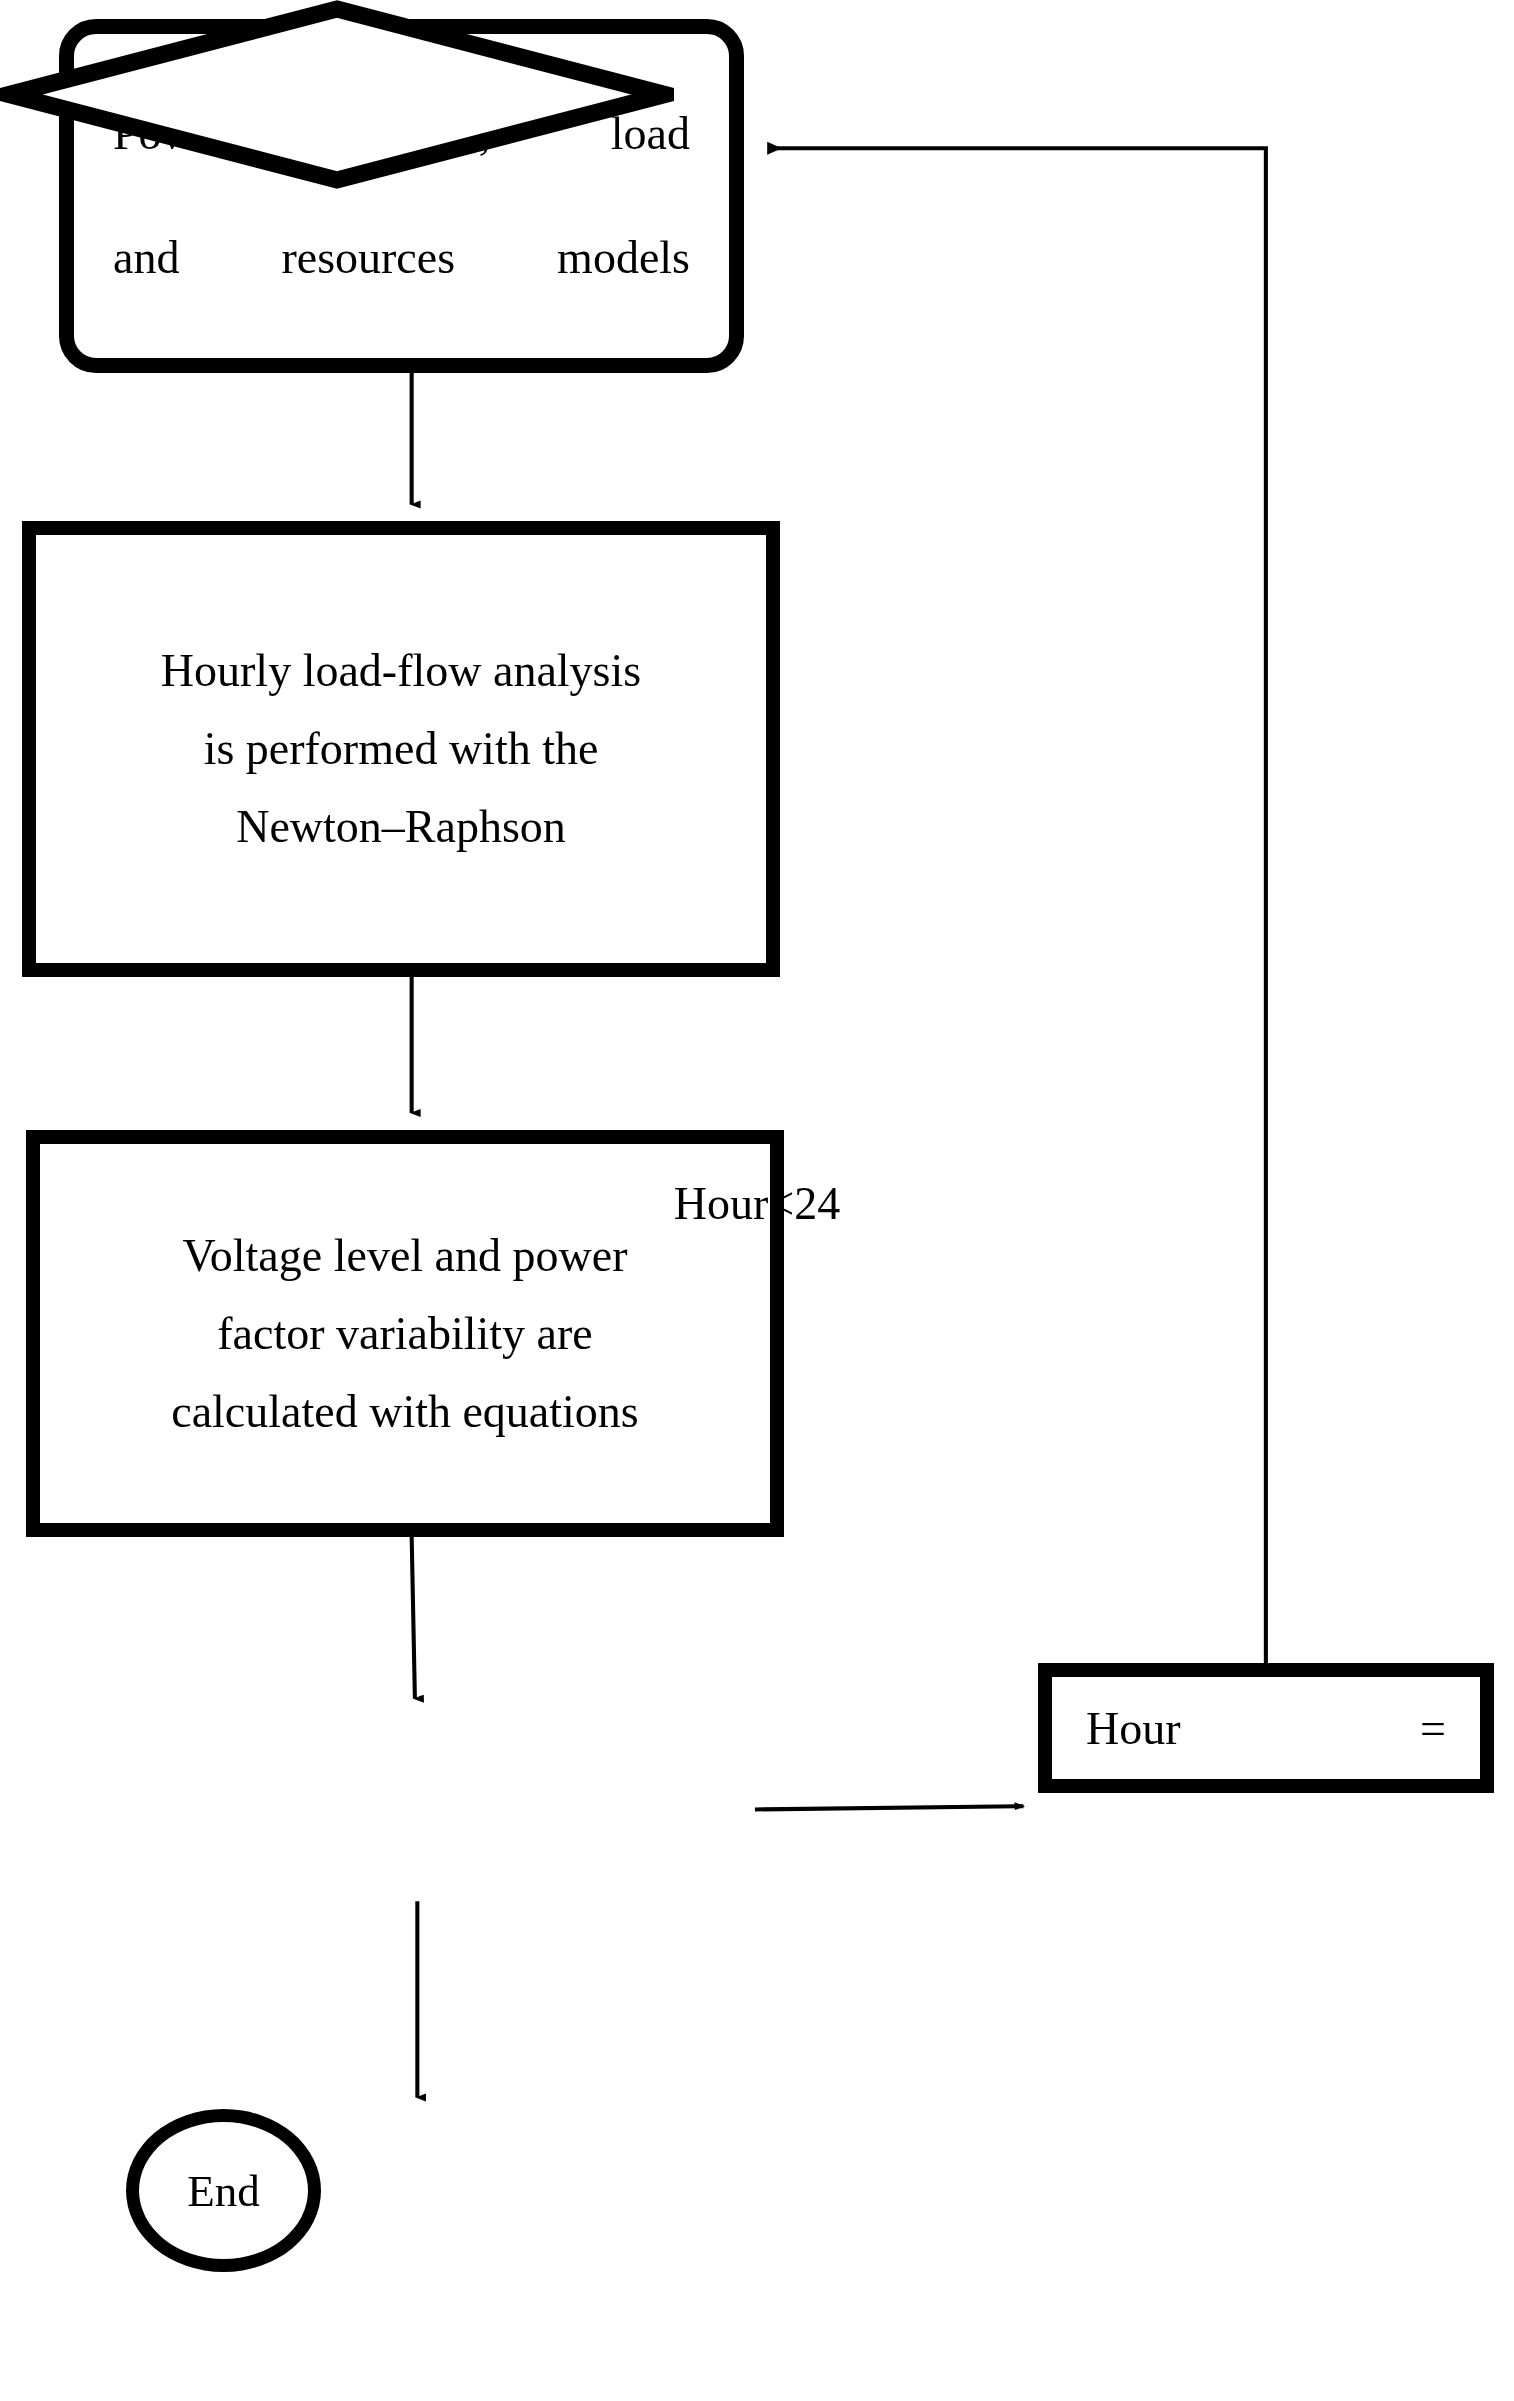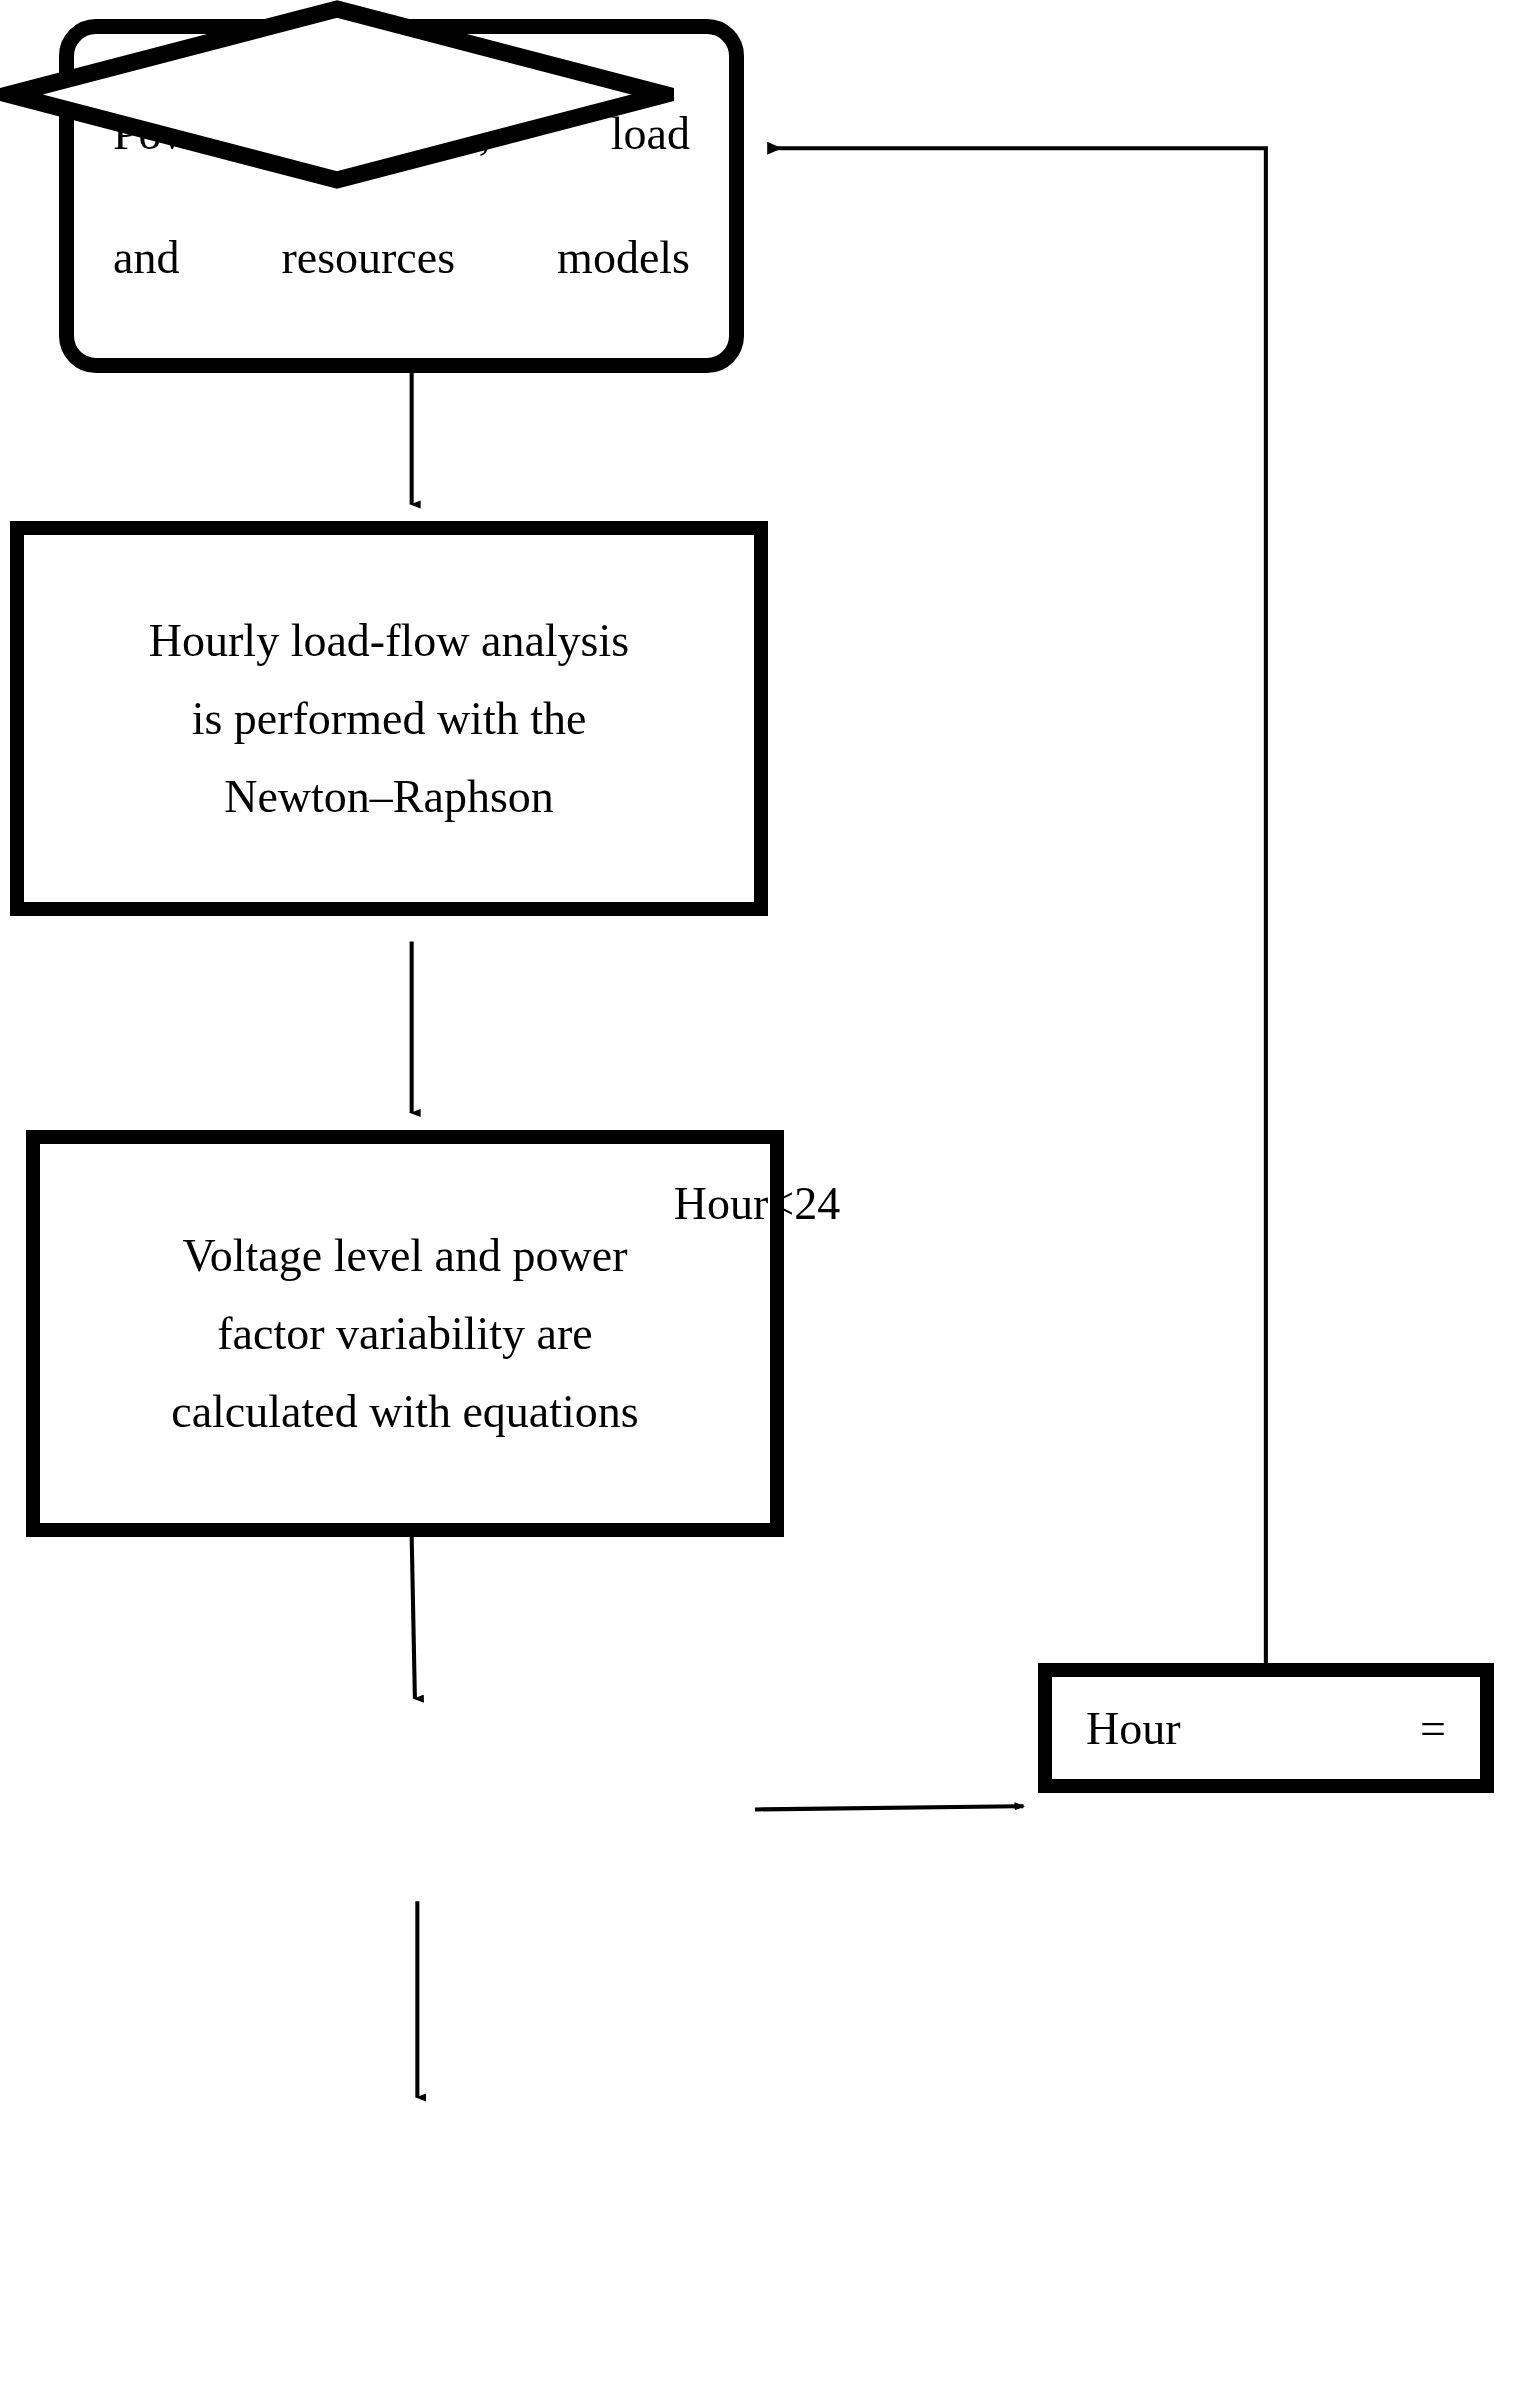--- a/index.html
+++ b/index.html
@@ -33,21 +33,21 @@
     font-size:46px;
     padding:0 39px;
     text-align:justify;
     text-align-last:justify;
     line-height:1.35;
   }
   #box-start .jline{display:block;}
 
   
   #box-loadflow{
-    left:10px; top:521px; width:758px; height:395px;
+    left:22px; top:521px; width:758px; height:456px;
     border:14px solid #000000;
   }
   #box-loadflow .node-text{font-size:46px;padding:0 28px;line-height:1.7;}
 
   
   #box-voltage{
     left:26px; top:1130px; width:758px; height:407px;
     border:14px solid #000000;
   }
   #box-voltage .node-text{font-size:46px;padding:0 40px;line-height:1.7;}
@@ -163,15 +163,18 @@
     <div class="node-text">Hour&lt;24</div>
   </div>
 
   <div class="node" id="box-hour-inc">
     <div class="hour-row">
       <span>Hour</span>
       <span>=</span>
     </div>
   </div>
 
+  <div class="node" id="oval-end">
+    <div class="node-text">End</div>
+  </div>
 
 </div>
 
 
 </body></html>

